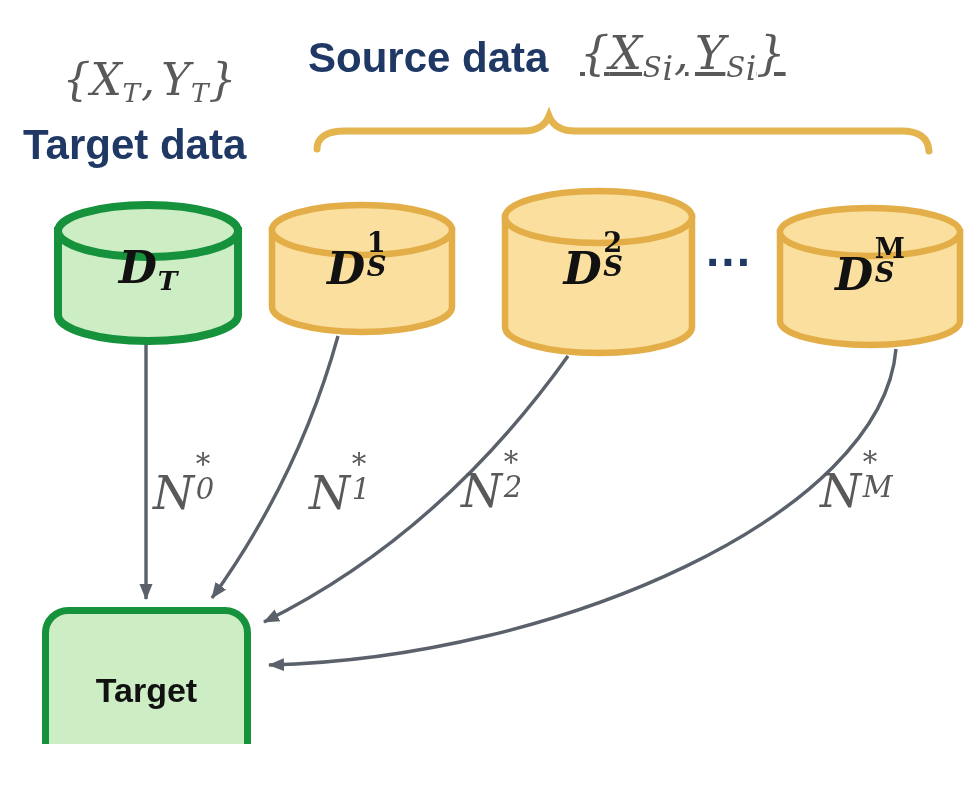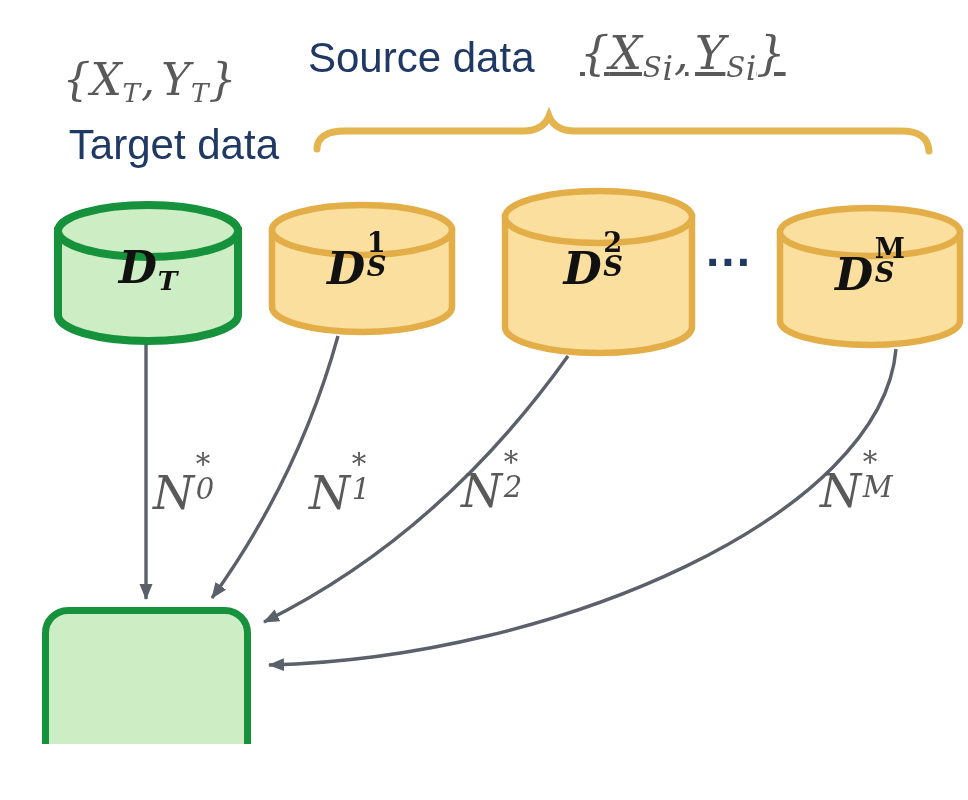--- a/index.html
+++ b/index.html
@@ -8,21 +8,21 @@
     --yborder:#E3AE47; --yfill:#FADF9F; --brace:#E4B44F;
     --ink:#111111; --bg:#FFFFFF;
   }
   html,body{margin:0;padding:0;background:var(--bg);}
   .stage{position:relative;width:968px;height:744px;background:var(--bg);overflow:hidden;
          font-family:"Liberation Sans",sans-serif;margin-left:12px;}
   .abs{position:absolute;}
   svg.canvas{position:absolute;left:0;top:0;width:968px;height:800px;}
 
   
-  .navy-label{color:var(--navy);font-weight:normal;font-size:42px;line-height:1.05;
+  .navy-label{color:var(--navy);font-weight:bold;font-size:42px;line-height:1.05;
               font-family:"Liberation Sans",sans-serif;white-space:nowrap;}
   .math{font-family:"DejaVu Serif","Liberation Serif",serif;font-style:italic;
         color:var(--mgray);white-space:nowrap;line-height:1;}
   .math .sub{font-size:0.60em;font-style:italic;vertical-align:-0.28em;margin-left:0.03em;}
   .math .ssub{font-size:0.72em;vertical-align:-0.34em;margin-left:0.02em;}
   .math .sep{margin:0 0.14em 0 0.02em;}
   
   .scr{position:relative;display:inline-block;width:0.72em;height:1em;vertical-align:baseline;}
   .scr .top{position:absolute;left:0.06em;top:-0.42em;font-size:0.62em;font-style:normal;}
   .scr .bot{position:absolute;left:0.06em;top:0.46em;font-size:0.62em;font-style:italic;}
@@ -84,21 +84,21 @@
 
     <g>
       <path class="cyl-yellow" d="M 768 232 L 768 321 A 90 24 0 0 0 948 321 L 948 232 Z"></path>
       <ellipse class="cyl-yellow" cx="858" cy="232" rx="90" ry="24"></ellipse>
     </g>
   </svg>
 
   <div class="abs math" style="left:40px;top:58px;width:195px;text-align:center;font-size:44px;">
     <span>{</span><span>X</span><span class="sub">T</span><span class="sep">,</span><span>Y</span><span class="sub">T</span><span>}</span>
   </div>
-  <div class="abs navy-label" style="left:5px;top:123px;width:262px;text-align:right;">Target data</div>
+  <div class="abs navy-label" style="left:11px;top:123px;width:262px;text-align:left;">Target data</div>
 
   <div class="abs navy-label" style="left:296px;top:36px;">Source data</div>
   <div class="abs math" style="left:568px;top:30px;font-size:46px;text-decoration:underline;">
     <span>{</span><span>X</span><span class="sub">S</span><span class="sub ssub">i</span><span class="sep">,</span><span>Y</span><span class="sub">S</span><span class="sub ssub">i</span><span>}</span>
   </div>
 
   <div class="abs math dblabel" style="left:46px;top:246px;width:180px;">
     <span>D</span><span class="sub">T</span>
   </div>
   <div class="abs math dblabel" style="left:260px;top:240px;width:180px;">
@@ -119,15 +119,16 @@
     <span>N</span><span class="scr"><span class="top">*</span><span class="bot">1</span></span>
   </div>
   <div class="abs math nlabel" style="left:449px;top:460px;">
     <span>N</span><span class="scr"><span class="top">*</span><span class="bot">2</span></span>
   </div>
   <div class="abs math nlabel" style="left:808px;top:460px;">
     <span>N</span><span class="scr"><span class="top">*</span><span class="bot">M</span></span>
   </div>
 
   <div class="abs model-box">
+    <div>Target</div>
   </div>
 
 </div>
 
 </body></html>

